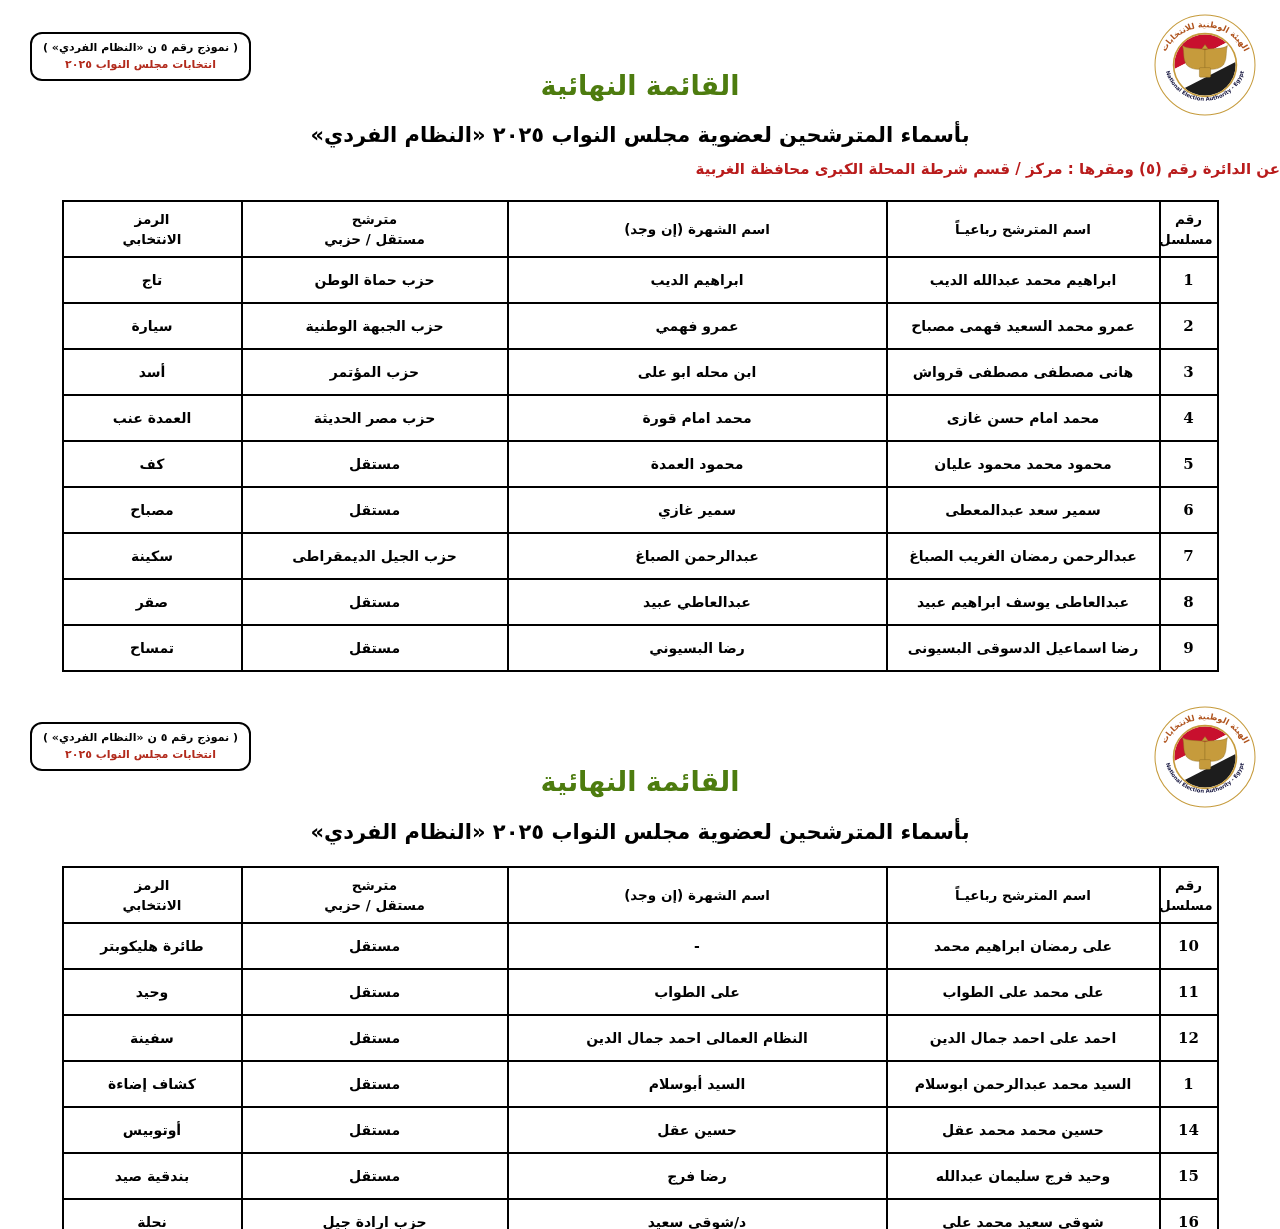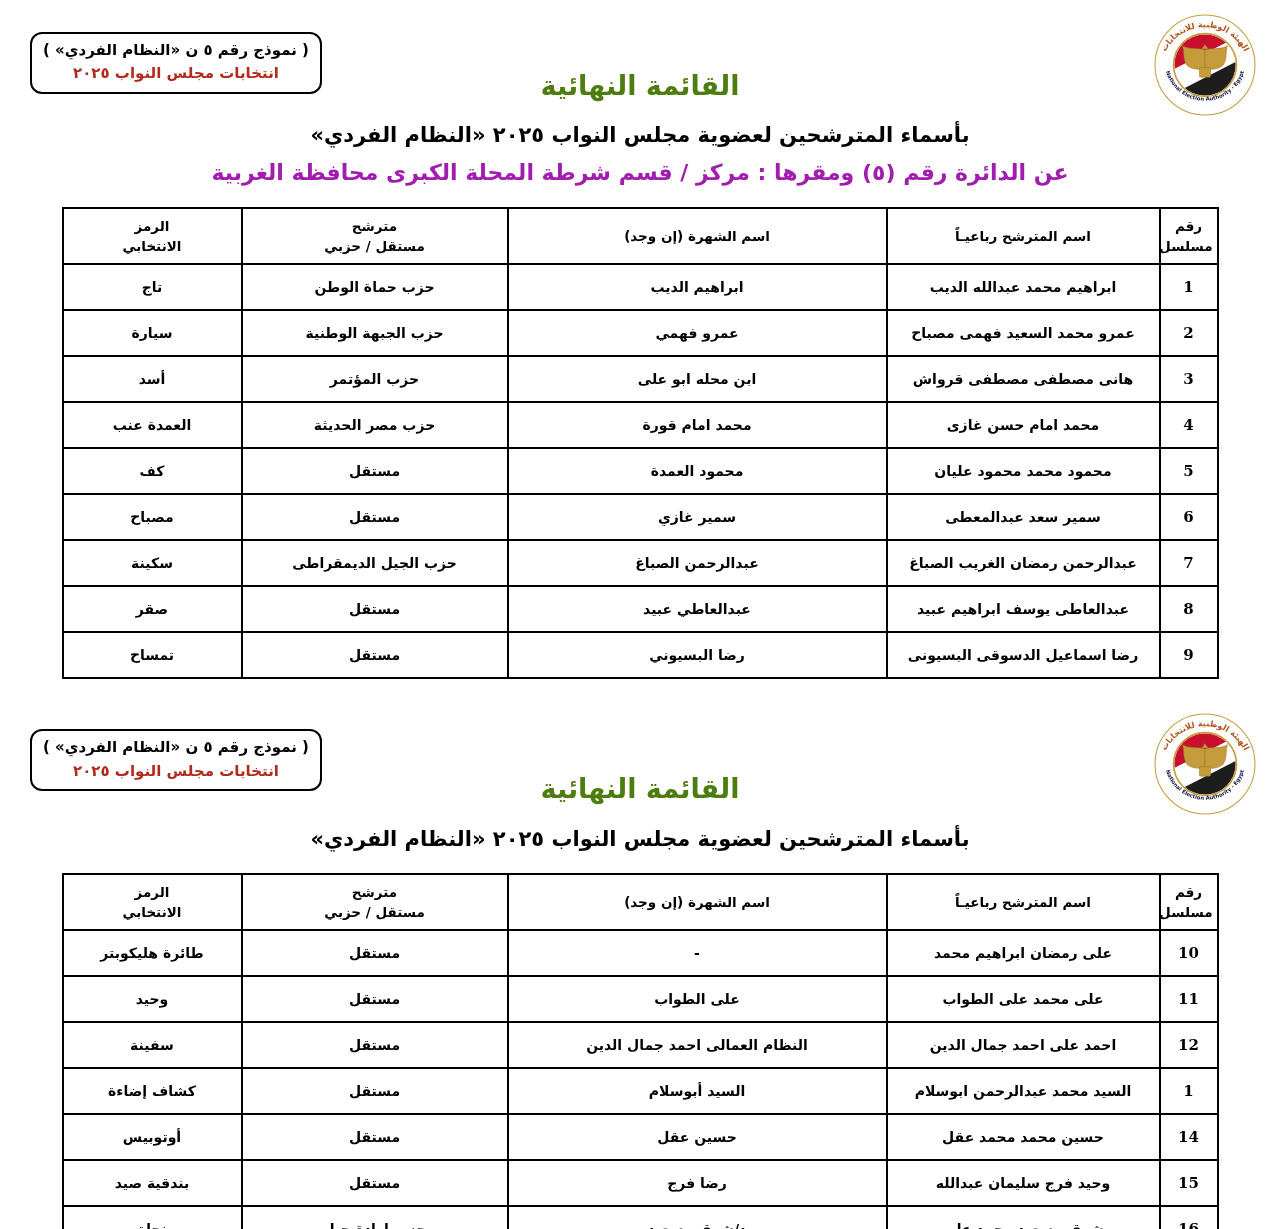--- a/index.html
+++ b/index.html
@@ -14,41 +14,41 @@
   .sheet--first{padding-top:70px;}
   .sheet--second{padding-top:68px;margin-top:26px;}
 
   
   .form-box{
     position:absolute;left:30px;top:32px;
     min-width:160px;
     border:2px solid #000;border-radius:12px;
     padding:5px 11px 6px;
     text-align:center;direction:rtl;
-    font-size:15px;line-height:1.55;
+    font-size:11px;line-height:1.55;
     background:#fff;
   }
   .form-box .l2{color:#B22A1C;text-align:center;}
 
   
   .logo{position:absolute;right:24px;top:14px;width:102px;height:102px;}
   .sheet--second .form-box{top:24px;}
   .sheet--second .logo{top:8px;}
 
   .title{
     margin:0;text-align:center;direction:rtl;
     color:#4d7c0f;font-size:27px;line-height:1.2;
   }
   .subtitle{
     margin:21px 0 0;text-align:center;direction:rtl;
     font-size:21px;color:#000;
   }
   .district{
-    margin:13px 0 0;text-align:center;direction:rtl;
-    font-size:22px;color:#a21caf;
+    margin:13px 0 0;text-align:right;direction:rtl;
+    font-size:15px;color:#b91c1c;
   }
 
   table.cand{
     width:1155px;margin:22px auto 0;
     border-collapse:collapse;direction:rtl;table-layout:fixed;
     background:#fff;
   }
   table.cand th, table.cand td{
     border:2.4px solid #000;
     text-align:center;vertical-align:middle;

